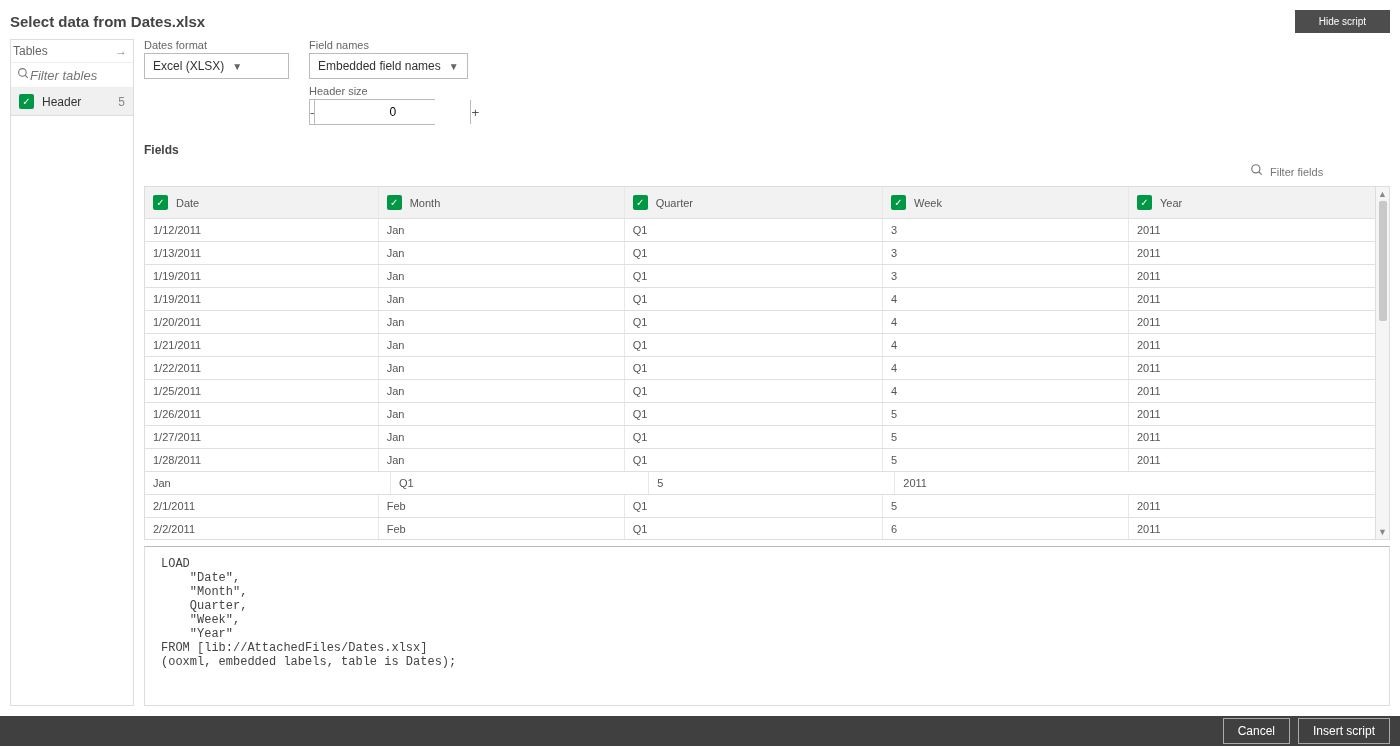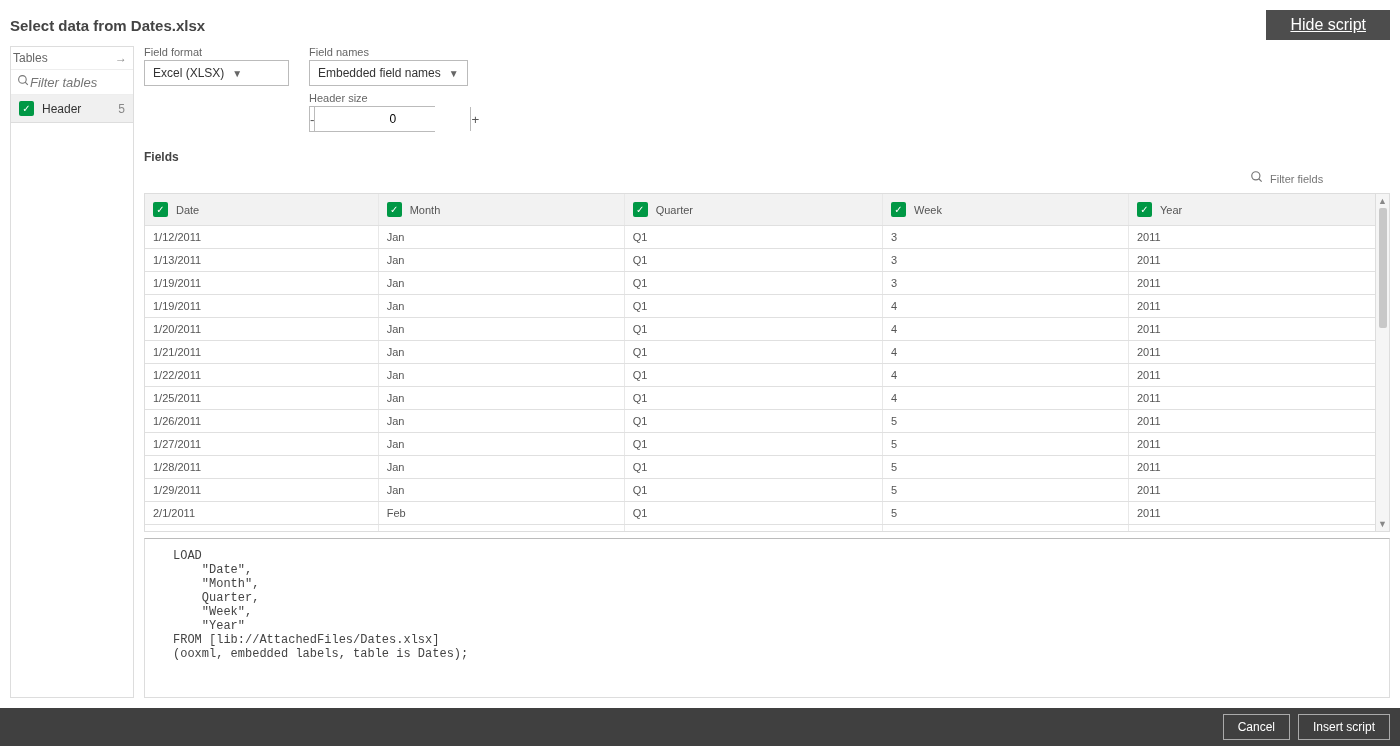--- a/index.html
+++ b/index.html
@@ -28,23 +28,22 @@
   .page-title {
     font-size: 15px;
     font-weight: 600;
     color: #444;
   }
   .hide-script-btn {
     background: #4d4d4d;
     color: #fff;
     border: none;
     padding: 6px 24px;
-    font-size: 16px;
+    font-size: 10px;
     cursor: pointer;
-    text-decoration: underline;
   }
   .main-area {
     flex: 1;
     display: flex;
     min-height: 0;
   }
   
   .sidebar {
     width: 124px;
     border: 1px solid #ddd;
@@ -239,32 +238,32 @@
     width: 8px;
     height: 120px;
     background: #c8c8c8;
     border-radius: 2px;
   }
   
   .script-area {
     border: 1px solid #ddd;
     border-top: 1px solid #bbb;
     margin-top: 6px;
-    padding: 10px 28px;
+    padding: 10px 16px;
     font-family: "Courier New", monospace;
     font-size: 12px;
     color: #444;
     white-space: pre;
     height: 160px;
     overflow: auto;
   }
   
   .footer {
     background: #404040;
-    height: 38px;
+    height: 30px;
     display: flex;
     align-items: center;
     justify-content: flex-end;
     padding: 0 10px;
     gap: 8px;
   }
   .footer button {
     background: transparent;
     border: 1px solid #aaa;
     color: #fff;
@@ -303,21 +302,21 @@
           <div class="check-box">✓</div>
           <span>Header</span>
         </div>
         <span class="table-count">5</span>
       </div>
     </div>
 
     <div class="right-area">
       <div class="controls-row">
         <div class="control-group">
-          <span class="control-label">Field format</span>
+          <span class="control-label">Dates format</span>
           <div class="select-box">
             <span>Excel (XLSX)</span>
             <span class="caret">▼</span>
           </div>
         </div>
         <div>
           <div class="control-group">
             <span class="control-label">Field names</span>
             <div class="select-box fn">
               <span>Embedded field names</span>
@@ -443,21 +442,20 @@
                 <div class="td col-year">2011</div>
               </div>
               <div class="tr">
                 <div class="td col-date">1/28/2011</div>
                 <div class="td col-month">Jan</div>
                 <div class="td col-quarter">Q1</div>
                 <div class="td col-week">5</div>
                 <div class="td col-year">2011</div>
               </div>
               <div class="tr">
-                <div class="td col-date">1/29/2011</div>
                 <div class="td col-month">Jan</div>
                 <div class="td col-quarter">Q1</div>
                 <div class="td col-week">5</div>
                 <div class="td col-year">2011</div>
               </div>
               <div class="tr">
                 <div class="td col-date">2/1/2011</div>
                 <div class="td col-month">Feb</div>
                 <div class="td col-quarter">Q1</div>
                 <div class="td col-week">5</div>

